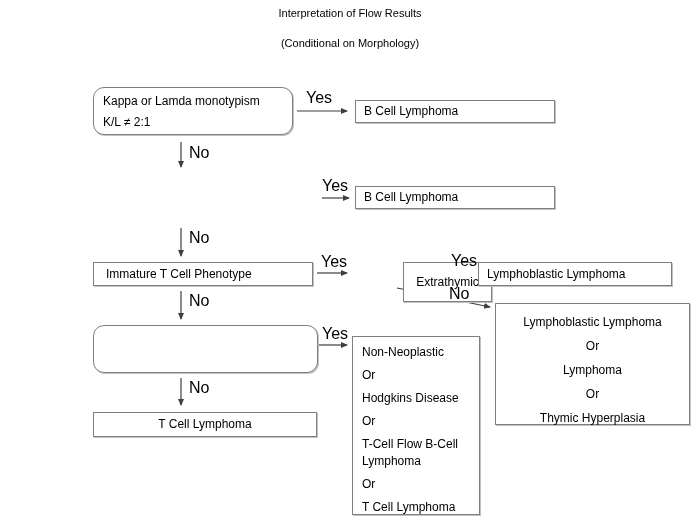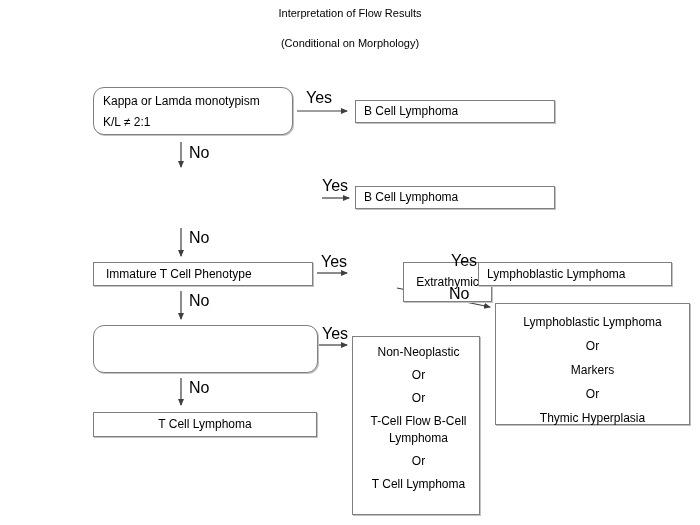--- a/index.html
+++ b/index.html
@@ -14,21 +14,21 @@
   }
   .box{
     position:absolute;background:#ffffff;border:1px solid #7f7f7f;
     box-shadow:1px 1px 0 #c2c2c2;font-size:12px;line-height:21px;
     box-sizing:border-box;
   }
   .box.two-line{padding:3px 4px 0 9px;border-radius:11px;}
   .box.single{display:flex;align-items:center;padding-left:8px;}
   .box.single.centered{justify-content:center;padding-left:0;}
   .box.multi{padding:7px 4px 0 9px;line-height:17px;}
-  .box.multi .entry{margin-bottom:6px;text-align:center;}
+  .box.multi .entry{margin-bottom:6px;}
   .box.multi-centered{text-align:center;padding-top:6px;line-height:24px;}
   .edge-label{position:absolute;font-size:16px;line-height:13px;color:#000;}
   svg.arrows{position:absolute;left:0;top:0;width:700px;height:525px;}
 </style>
 </head>
 <body>
 
 <div class="canvas">
 
   <svg class="arrows" viewBox="0 0 700 525">
@@ -74,31 +74,32 @@
     <span>Extrathymic</span>
   </div>
 
   <div class="box single" style="left:478px;top:262px;width:194px;height:24px;">
     <span>Lymphoblastic Lymphoma</span>
   </div>
 
   <div class="box multi-centered" style="left:495px;top:303px;width:195px;height:122px;">
     <div>Lymphoblastic Lymphoma</div>
     <div>Or</div>
-    <div>Markers</div>
+    <div>Lymphoma</div>
     <div>Or</div>
     <div>Thymic Hyperplasia</div>
   </div>
 
   <div class="box two-line" style="left:93px;top:325px;width:225px;height:48px;">
   </div>
 
   <div class="box multi" style="left:352px;top:336px;width:128px;height:179px;">
     <div class="entry">Non-Neoplastic</div>
     <div class="entry">Or</div>
+    <div class="entry">Hodgkins Disease</div>
     <div class="entry">Or</div>
     <div class="entry">T-Cell Flow B-Cell Lymphoma</div>
     <div class="entry">Or</div>
     <div class="entry">T Cell Lymphoma</div>
   </div>
 
   <div class="box single centered" style="left:93px;top:412px;width:224px;height:25px;">
     <span>T Cell Lymphoma</span>
   </div>
 

